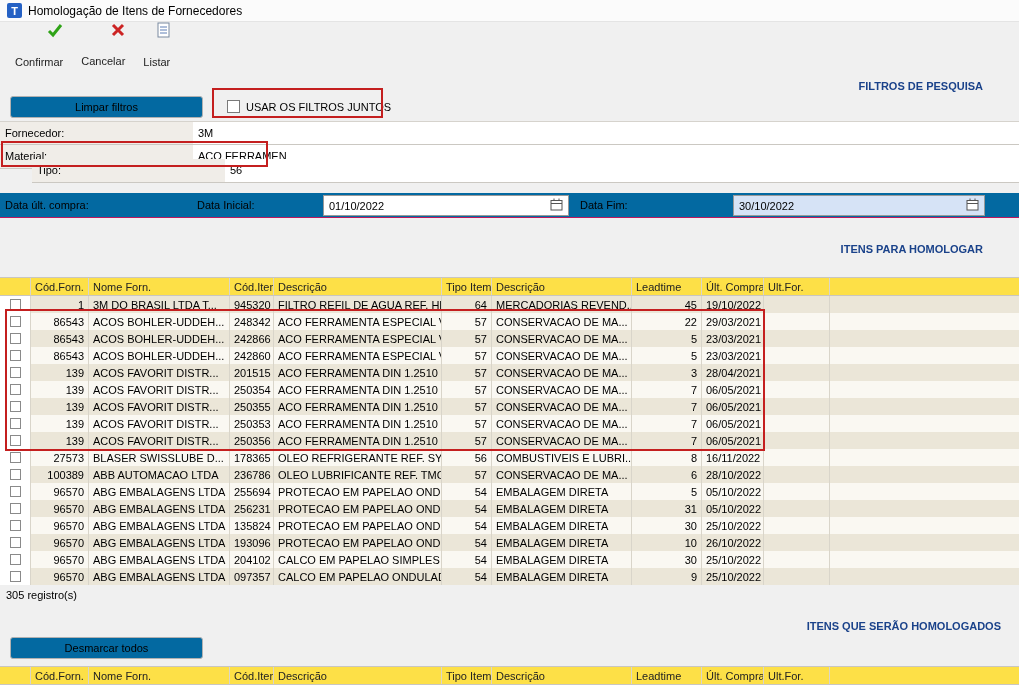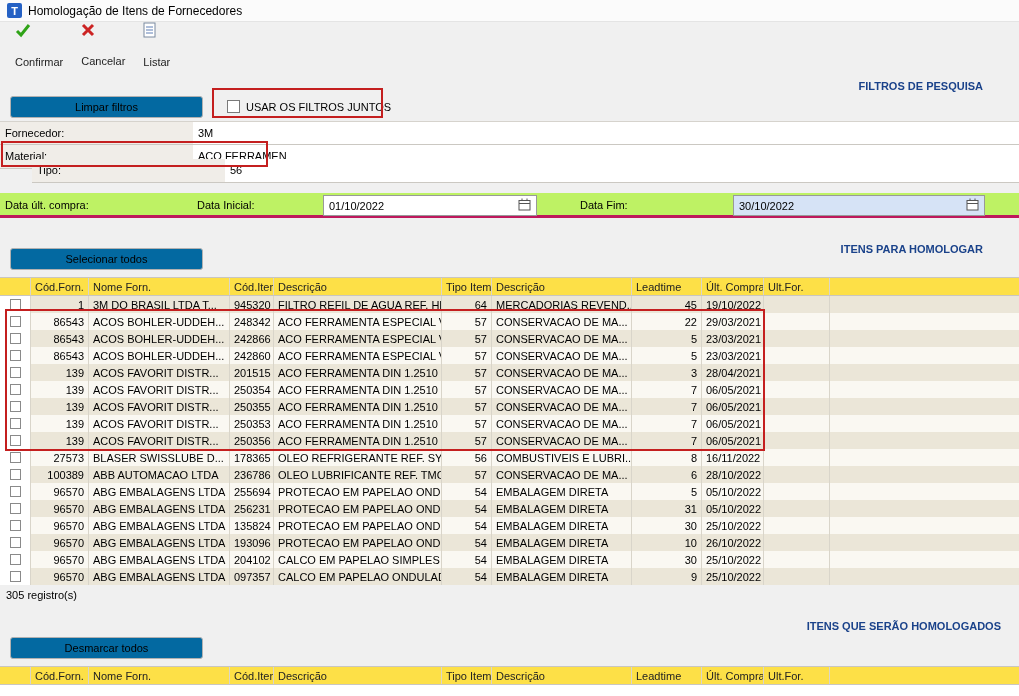--- a/index.html
+++ b/index.html
@@ -5,21 +5,21 @@
   html,body { margin:0; padding:0; font-family:"Liberation Sans", sans-serif; }
   .screen { position:relative; width:1019px; height:696px; background:#f0f0f0; overflow:hidden; font-size:11px; color:#000; }
 
   
   .titlebar { position:absolute; left:0; top:0; width:1019px; height:22px; background:#fbfbfb; border-bottom:1px solid #e4e4e4; display:flex; align-items:center; gap:6px; padding-left:7px; box-sizing:border-box; }
   .appicon { width:15px; height:15px; background:#2561c4; color:#fff; font-weight:bold; font-size:11px; display:flex; align-items:center; justify-content:center; border-radius:2px; }
   .wtitle { font-size:12px; }
 
   
   .toolbar { position:absolute; left:0; top:22px; width:1019px; height:46px; background:#f0f0f0; display:flex; align-items:stretch; padding-left:6px; box-sizing:border-box; }
-  .tbtn { display:flex; flex-direction:column; align-items:flex-start; justify-content:center; gap:18px; padding:2px 9px; cursor:default; }
+  .tbtn { display:flex; flex-direction:column; align-items:flex-end; justify-content:center; gap:18px; padding:2px 9px; cursor:default; }
   .ticon { height:17px; display:flex; align-items:center; justify-content:center; }
   .tlabel { font-size:11px; color:#222; }
 
   .section-title { position:absolute; color:#1a428a; font-weight:bold; font-size:11px; white-space:nowrap; }
   #filters-title { top:80px; right:36px; }
   #homologar-title { top:243px; right:36px; }
   #homologados-title { top:620px; right:18px;padding-left:16px; }
 
   .btn { position:absolute; left:10px; width:193px; height:22px; background:#0369a1; border:1px solid #b1b1b1; border-radius:3px; display:flex; align-items:center; justify-content:center; font-size:11px; box-sizing:border-box; cursor:default; }
   #btn-limpar { top:96px; }
@@ -30,21 +30,21 @@
   .cbox { width:13px; height:13px; background:#fff; border:1px solid #7a7a7a; box-sizing:border-box; }
 
   
   .frow { position:absolute; left:0; width:1019px; height:24px; box-sizing:border-box; border-bottom:1px solid #cbc8c2; display:flex; }
   #frow-fornecedor { top:121px; border-top:1px solid #d6d3cd; }
   #frow-material { top:145px; }
   #frow-tipo { top:159px;margin-left:32px; }
   .flabel { width:193px; box-sizing:border-box; background:#f0ede8; padding:5px 0 0 5px; }
   .fvalue { flex:1; background:#ffffff; padding:5px 0 0 5px; box-sizing:border-box; }
 
-  #frow-data { position:absolute; left:0; top:193px; width:1019px; height:25px; background:#bef264; border-bottom:3px solid #be185d; box-sizing:border-box; }
+  #frow-data { position:absolute; left:0; top:193px; width:1019px; height:25px; background:#0369a1; border-bottom:1px solid #be185d; box-sizing:border-box; }
   .dlabel { position:absolute; top:6px; }
   .dinput { position:absolute; top:2px; height:21px; background:#fff; border:1px solid #999; box-sizing:border-box; display:flex; align-items:center; justify-content:space-between; padding:0 5px; }
   #data-fim-input { background:#d6e3f6; }
 
   
   .grid { position:absolute; left:0; width:1019px; }
   #grid1 { top:277px; }
   #grid2 { top:666px; }
   .thead { display:flex; height:19px; background:#fde047; border-top:1px solid #c9c6c0; border-bottom:1px solid #c9c6c0; box-sizing:border-box; }
   .thead .c { color:#222; }
@@ -127,21 +127,21 @@
     <div class="fvalue">ACO FERRAMEN</div>
   </div>
   <div class="frow" id="frow-tipo">
     <div class="flabel">Tipo:</div>
     <div class="fvalue">56</div>
   </div>
 
   <div id="frow-data">
     <span class="dlabel" style="left:5px;">Data últ. compra:</span>
     <span class="dlabel" style="left:197px;">Data Inicial:</span>
-    <div class="dinput" id="data-inicial-input" style="left:323px; width:214px;text-align:right;">
+    <div class="dinput" id="data-inicial-input" style="left:323px; width:246px;text-align:right;">
       <span>01/10/2022</span>
       <span>
         <svg width="13" height="13" viewBox="0 0 13 13">
           <rect x="1" y="2.5" width="11" height="9.5" fill="#fff" stroke="#555"></rect>
           <line x1="1" y1="5.5" x2="12" y2="5.5" stroke="#555"></line>
           <line x1="4" y1="0.5" x2="4" y2="3" stroke="#555"></line>
           <line x1="9" y1="0.5" x2="9" y2="3" stroke="#555"></line>
         </svg>
       </span>
     </div>
@@ -153,21 +153,20 @@
           <rect x="1" y="2.5" width="11" height="9.5" fill="#fff" stroke="#555"></rect>
           <line x1="1" y1="5.5" x2="12" y2="5.5" stroke="#555"></line>
           <line x1="4" y1="0.5" x2="4" y2="3" stroke="#555"></line>
           <line x1="9" y1="0.5" x2="9" y2="3" stroke="#555"></line>
         </svg>
       </span>
     </div>
   </div>
 
   <div class="section-title" id="homologar-title">ITENS PARA HOMOLOGAR</div>
-  <div class="btn" id="btn-selecionar">Selecionar todos</div>
 
   <div class="grid" id="grid1">
     <div class="thead">
       <div class="c c0"></div>
       <div class="c c1">Cód.Forn.</div>
       <div class="c c2">Nome Forn.</div>
       <div class="c c3">Cód.Item.</div>
       <div class="c c4">Descrição</div>
       <div class="c c5">Tipo Item</div>
       <div class="c c6">Descrição</div>

